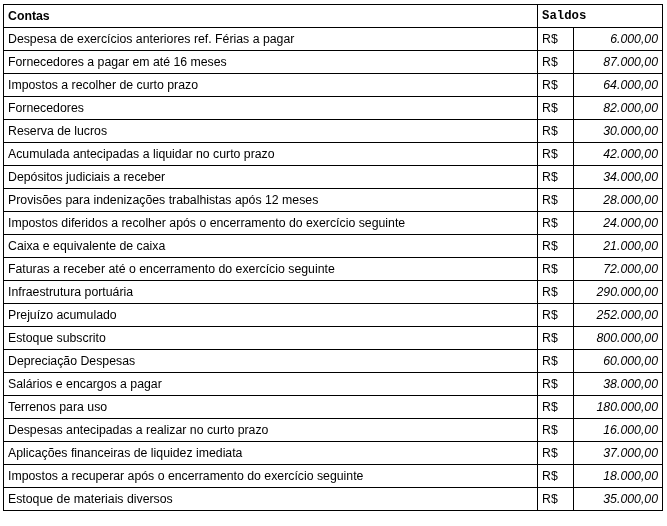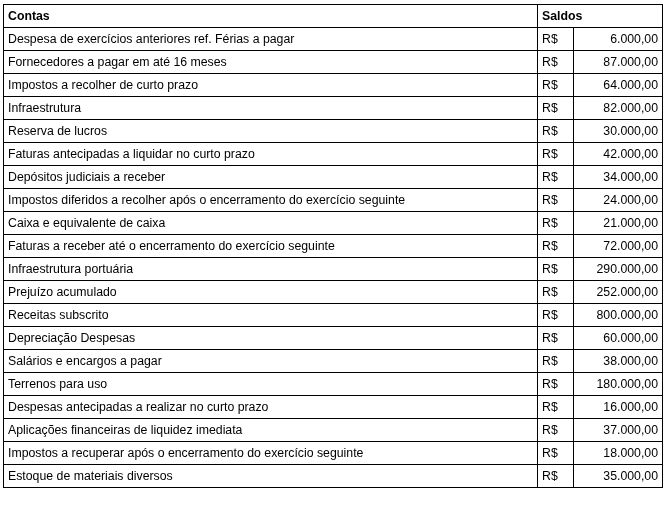--- a/index.html
+++ b/index.html
@@ -38,22 +38,22 @@
   }
   table.accounts th {
     font-weight: bold;
     text-align: left;
   }
   col.c-name { width: 534px; }
   col.c-cur  { width: 36px; }
   col.c-val  { width: 89px; }
   td.name { text-align: left; margin-top: 9px; }
   td.cur  { text-align: left; padding-left: 5px; }
-  td.val  { text-align: right; padding-right: 7px; }
-  th.hdr-saldos { text-align: left; padding-left: 5px; }
+  td.val  { text-align: right; padding-right: 7px; font-style: italic; }
+  th.hdr-saldos { text-align: left; padding-left: 5px; font-family: Liberation Mono, monospace; }
 </style>
 </head>
 <body>
 
 <div class="sheet">
   <table class="accounts">
     <colgroup>
       <col class="c-name">
       <col class="c-cur">
       <col class="c-val">
@@ -74,38 +74,43 @@
           <td class="name">Fornecedores a pagar em até 16 meses</td>
           <td class="cur">R$</td>
           <td class="val">87.000,00</td>
         </tr>
         <tr>
           <td class="name">Impostos a recolher de curto prazo</td>
           <td class="cur">R$</td>
           <td class="val">64.000,00</td>
         </tr>
         <tr>
-          <td class="name">Infraestrutura</td>
+          <td class="name">Fornecedores</td>
           <td class="cur">R$</td>
           <td class="val">82.000,00</td>
         </tr>
         <tr>
           <td class="name">Reserva de lucros</td>
           <td class="cur">R$</td>
           <td class="val">30.000,00</td>
         </tr>
         <tr>
-          <td class="name">Faturas antecipadas a liquidar no curto prazo</td>
+          <td class="name">Acumulada antecipadas a liquidar no curto prazo</td>
           <td class="cur">R$</td>
           <td class="val">42.000,00</td>
         </tr>
         <tr>
           <td class="name">Depósitos judiciais a receber</td>
           <td class="cur">R$</td>
           <td class="val">34.000,00</td>
+        </tr>
+        <tr>
+          <td class="name">Provisões para indenizações trabalhistas após 12 meses</td>
+          <td class="cur">R$</td>
+          <td class="val">28.000,00</td>
         </tr>
         <tr>
           <td class="name">Impostos diferidos a recolher após o encerramento do exercício seguinte</td>
           <td class="cur">R$</td>
           <td class="val">24.000,00</td>
         </tr>
         <tr>
           <td class="name">Caixa e equivalente de caixa</td>
           <td class="cur">R$</td>
           <td class="val">21.000,00</td>
@@ -119,21 +124,21 @@
           <td class="name">Infraestrutura portuária</td>
           <td class="cur">R$</td>
           <td class="val">290.000,00</td>
         </tr>
         <tr>
           <td class="name">Prejuízo acumulado</td>
           <td class="cur">R$</td>
           <td class="val">252.000,00</td>
         </tr>
         <tr>
-          <td class="name">Receitas subscrito</td>
+          <td class="name">Estoque subscrito</td>
           <td class="cur">R$</td>
           <td class="val">800.000,00</td>
         </tr>
         <tr>
           <td class="name">Depreciação Despesas</td>
           <td class="cur">R$</td>
           <td class="val">60.000,00</td>
         </tr>
         <tr>
           <td class="name">Salários e encargos a pagar</td>

